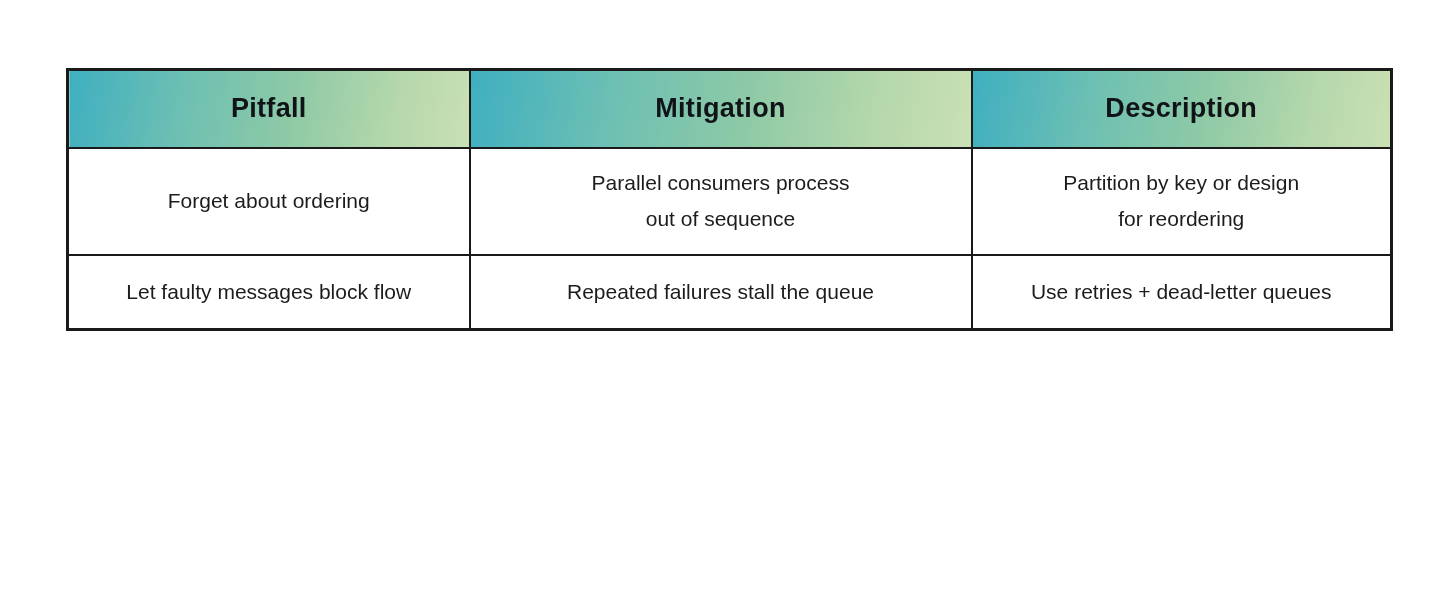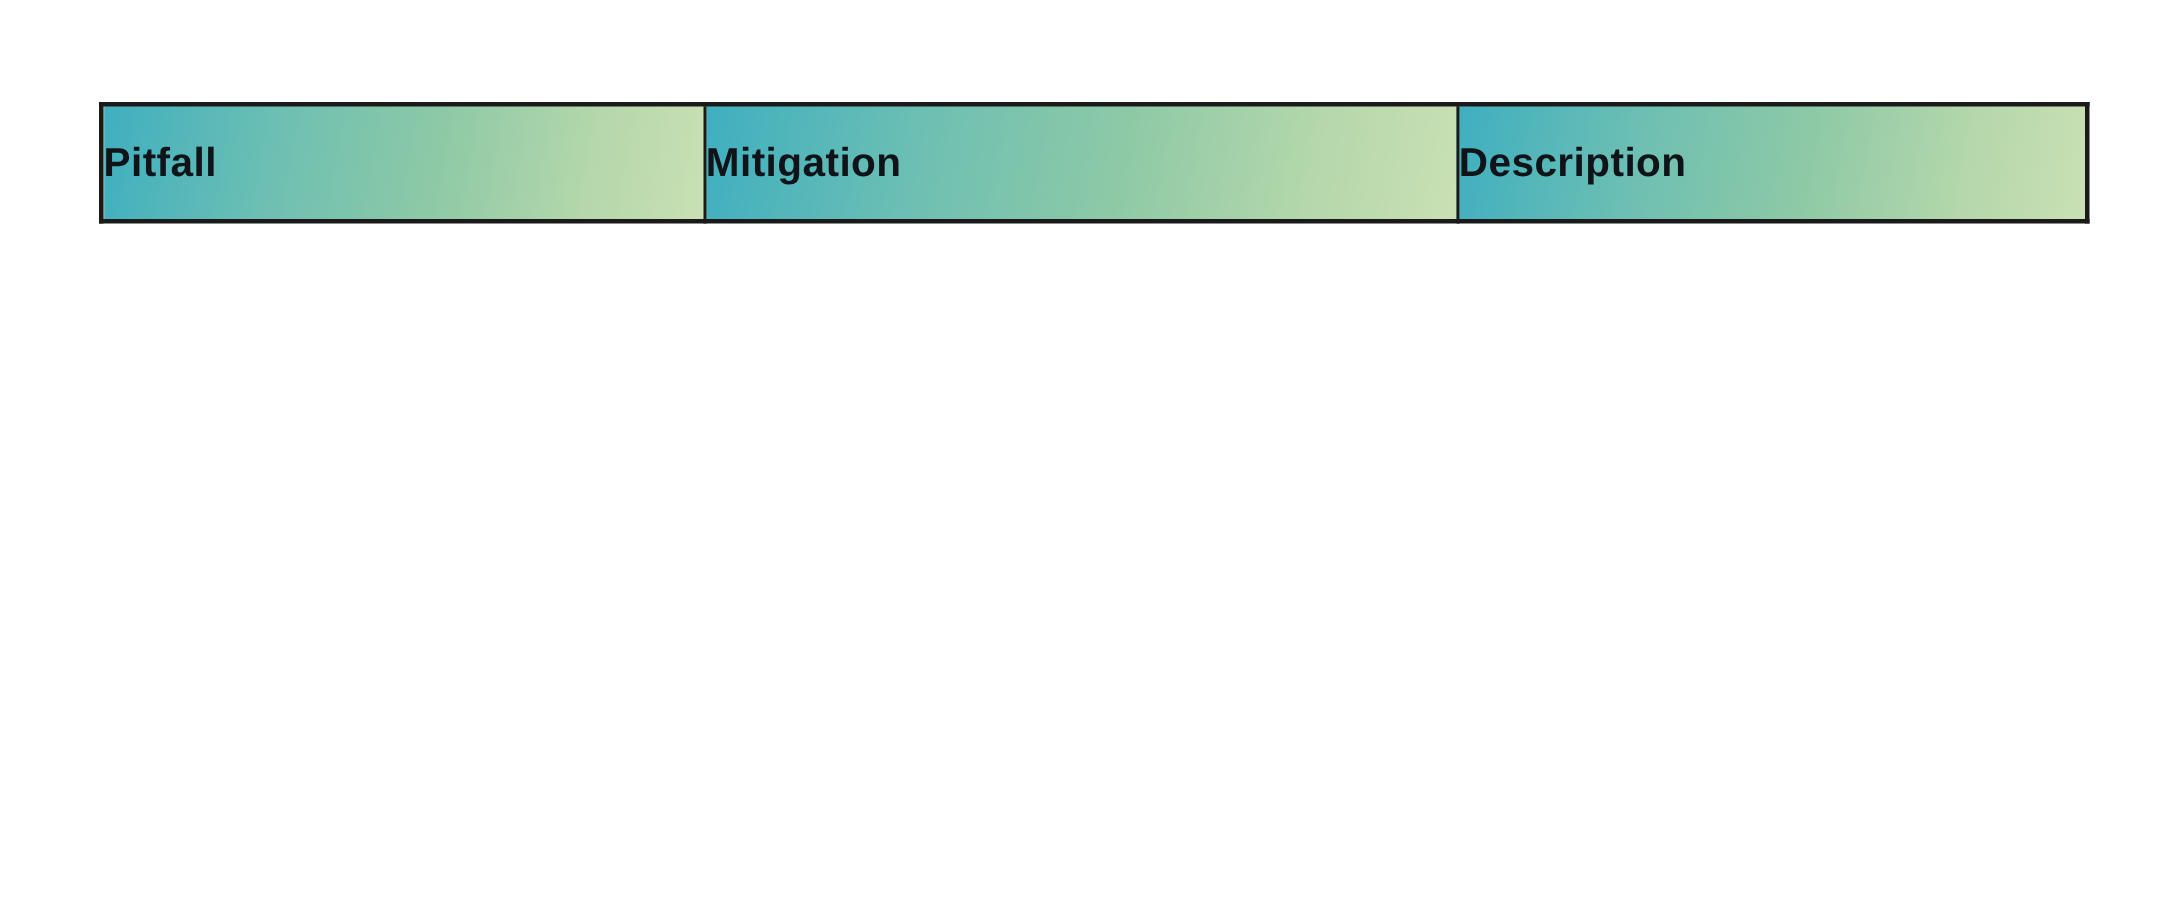--- a/index.html
+++ b/index.html
@@ -25,21 +25,21 @@
     top: 68px;
     width: 1324px;
     border-collapse: collapse;
     table-layout: fixed;
     border: 3px solid #1a1a1a;
   }
 
   table.pitfall-table th,
   table.pitfall-table td {
     border: 2px solid #1a1a1a;
-    text-align: left;
+    text-align: center;
     vertical-align: middle;
     background: #ffffff;
   }
 
   
   col.c-pitfall     { width: 402px; }
   col.c-description { width: 502px; }
   col.c-mitigation  { width: 420px; }
 
   
@@ -75,15 +75,39 @@
       <col class="c-mitigation">
     </colgroup>
     <thead>
       <tr class="header-row">
         <th>Pitfall</th>
         <th>Mitigation</th>
         <th>Description</th>
       </tr>
     </thead>
     <tbody>
+      <tr class="r1">
+        <td>
+          <div class="line">Forget about ordering</div>
+        </td>
+        <td>
+          <div class="line">Parallel consumers process</div>
+          <div class="line">out of sequence</div>
+        </td>
+        <td>
+          <div class="line">Partition by key or design</div>
+          <div class="line">for reordering</div>
+        </td>
+      </tr>
+      <tr class="r2">
+        <td>
+          <div class="line">Let faulty messages block flow</div>
+        </td>
+        <td>
+          <div class="line">Repeated failures stall the queue</div>
+        </td>
+        <td>
+          <div class="line">Use retries + dead-letter queues</div>
+        </td>
+      </tr>
     </tbody>
   </table>
 </div>
 
 </body></html>

